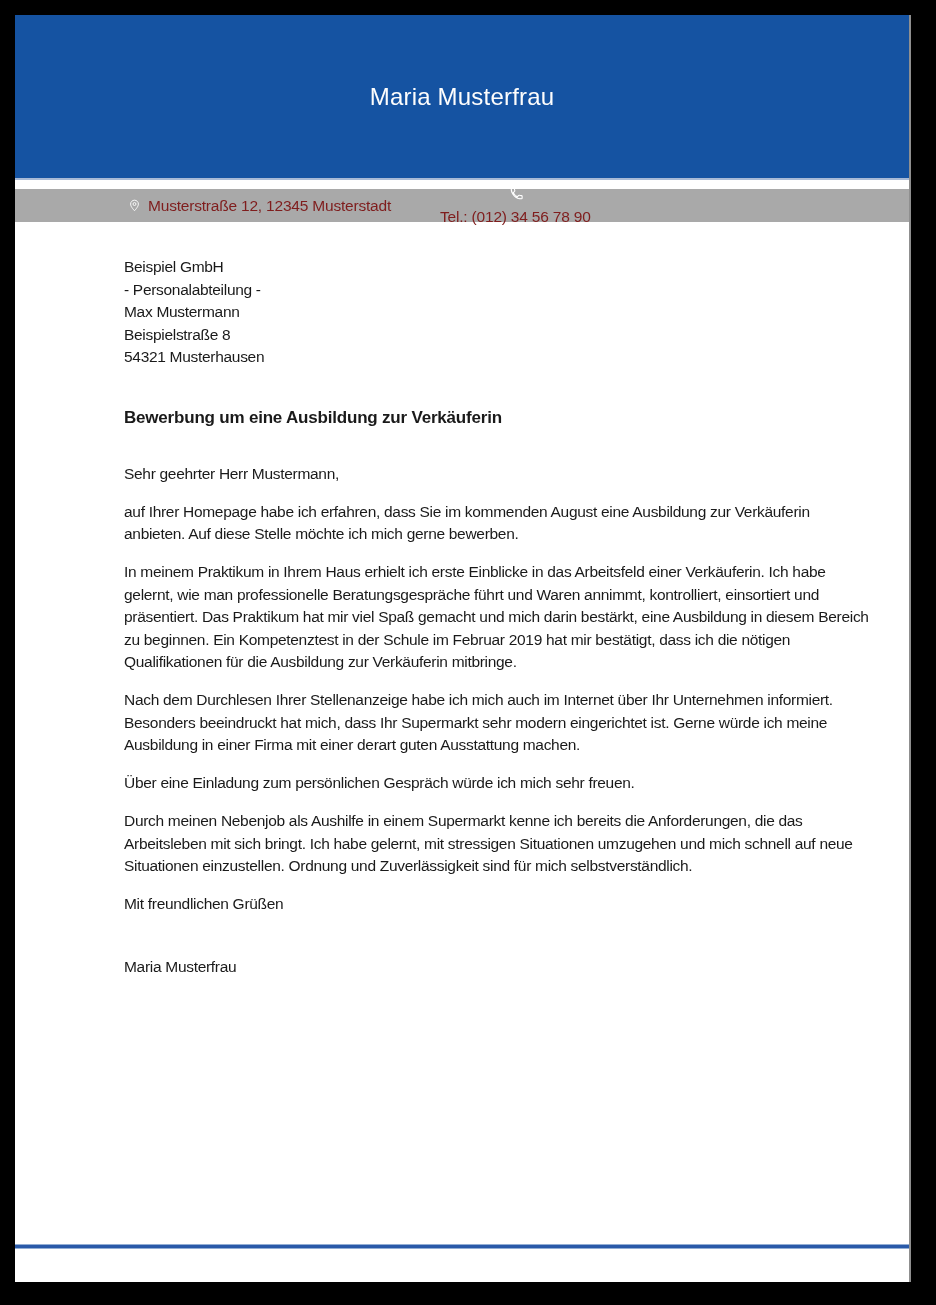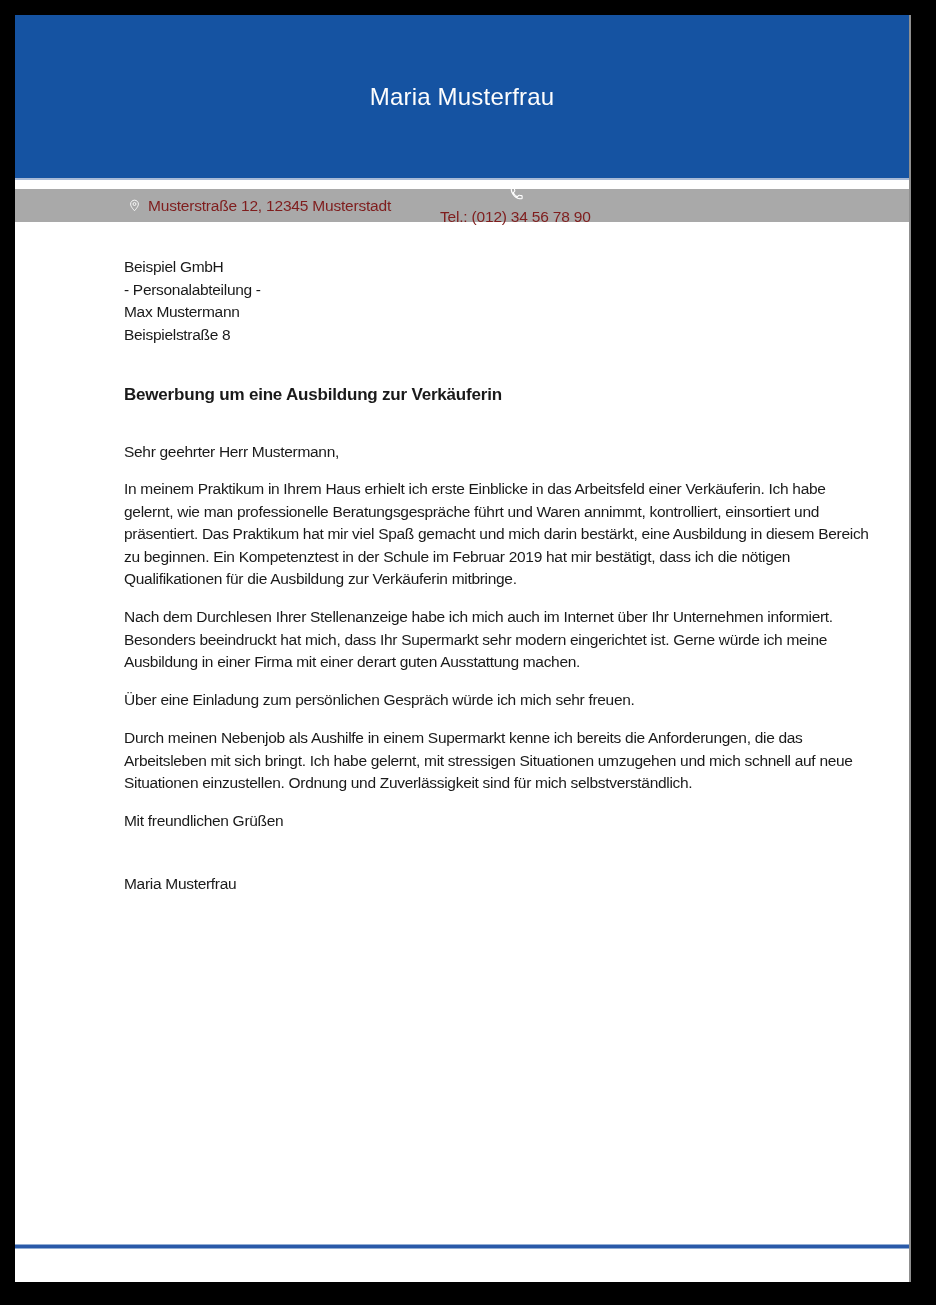--- a/index.html
+++ b/index.html
@@ -138,27 +138,29 @@
         <span>Tel.: (012) 34 56 78 90</span>
       </div>
     </div>
 
     <div class="letter">
       <div class="recipient">
         <div>Beispiel GmbH</div>
         <div>- Personalabteilung -</div>
         <div>Max Mustermann</div>
         <div>Beispielstraße 8</div>
+        <div>54321 Musterhausen</div>
       </div>
 
 
       <div class="subject-line">Bewerbung um eine Ausbildung zur Verkäuferin</div>
 
       <div class="salutation">Sehr geehrter Herr Mustermann,</div>
 
+      <p class="paragraph">auf Ihrer Homepage habe ich erfahren, dass Sie im kommenden August eine Ausbildung zur Verkäuferin anbieten. Auf diese Stelle möchte ich mich gerne bewerben.</p>
       <p class="paragraph">In meinem Praktikum in Ihrem Haus erhielt ich erste Einblicke in das Arbeitsfeld einer Verkäuferin. Ich habe gelernt, wie man professionelle Beratungsgespräche führt und Waren annimmt, kontrolliert, einsortiert und präsentiert. Das Praktikum hat mir viel Spaß gemacht und mich darin bestärkt, eine Ausbildung in diesem Bereich zu beginnen. Ein Kompetenztest in der Schule im Februar 2019 hat mir bestätigt, dass ich die nötigen Qualifikationen für die Ausbildung zur Verkäuferin mitbringe.</p>
       <p class="paragraph">Nach dem Durchlesen Ihrer Stellenanzeige habe ich mich auch im Internet über Ihr Unternehmen informiert. Besonders beeindruckt hat mich, dass Ihr Supermarkt sehr modern eingerichtet ist. Gerne würde ich meine Ausbildung in einer Firma mit einer derart guten Ausstattung machen.</p>
       <p class="paragraph">Über eine Einladung zum persönlichen Gespräch würde ich mich sehr freuen.</p>
       <p class="paragraph">Durch meinen Nebenjob als Aushilfe in einem Supermarkt kenne ich bereits die Anforderungen, die das Arbeitsleben mit sich bringt. Ich habe gelernt, mit stressigen Situationen umzugehen und mich schnell auf neue Situationen einzustellen. Ordnung und Zuverlässigkeit sind für mich selbstverständlich.</p>
 
       <div class="closing">Mit freundlichen Grüßen</div>
 
       <div class="signature">Maria Musterfrau</div>
     </div>
 

